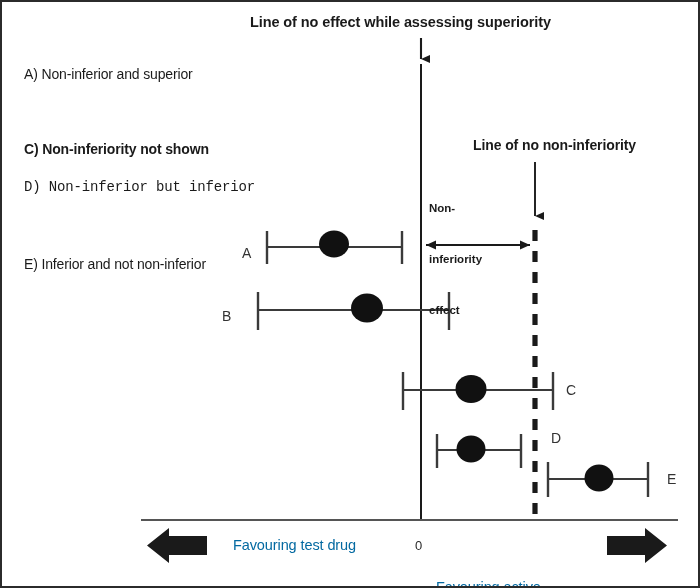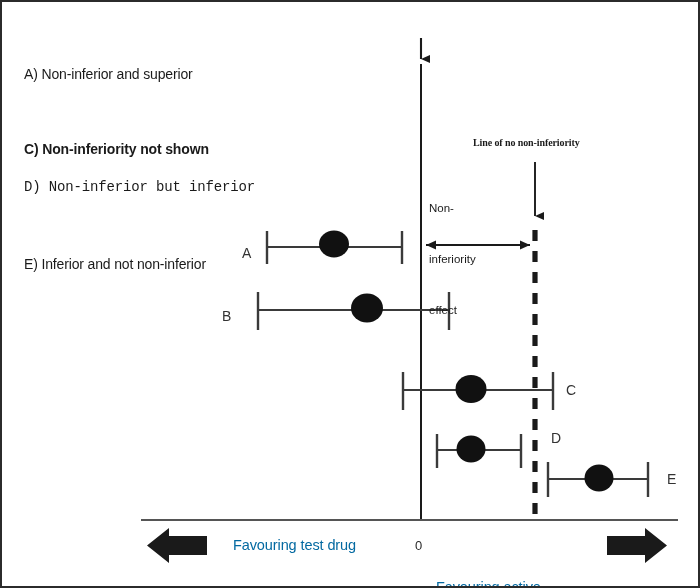--- a/index.html
+++ b/index.html
@@ -37,28 +37,27 @@
     font-size: 14.5px;
     font-weight: bold;
     letter-spacing: -0.1px;
   }
   .legend-item {
     font-size: 14px;
     font-weight: normal;
     letter-spacing: -0.15px;
   }
   .ni-line-label {
-    font-size: 10px;
+    font-size: 14px;
     font-weight: bold;
     letter-spacing: -0.1px;
-    font-family: Liberation Serif, serif;
   }
   .margin-label {
     font-size: 11.5px;
-    font-weight: normal;
+    font-weight: bold;
     line-height: 17px;
   }
   .row-letter {
     font-size: 14px;
     color: #333333;
   }
   .axis-label {
     font-size: 14.5px;
     color: #0369a1;
     line-height: 21px;
@@ -137,20 +136,21 @@
 
     <g>
       <path d="M205,534 L167,534 L167,526 L145,543.5 L167,561 L167,553 L205,553 Z" fill="#1a1a1a"></path>
     </g>
 
     <g>
       <path d="M605,534 L643,534 L643,526 L665,543.5 L643,561 L643,553 L605,553 Z" fill="#1a1a1a"></path>
     </g>
   </svg>
 
+  <div class="txt title" style="left:248px; top:12px;">Line of no effect while assessing superiority</div>
 
   <div class="txt legend-item" style="left:22px; top:64px;text-align:center;">A) Non-inferior and superior</div>
   <div class="txt legend-item" style="left:22px; top:139px;font-weight:bold;">C) Non-inferiority not shown</div>
   <div class="txt legend-item" style="left:22px; top:177px;font-family:Liberation Mono, monospace;">D) Non-inferior but inferior</div>
   <div class="txt legend-item" style="left:22px; top:214px;margin-top:40px;">E) Inferior and not non-inferior</div>
 
   <div class="txt ni-line-label" style="left:471px; top:135px;">Line of no non-inferiority</div>
 
   <div class="txt margin-label" style="left:427px; top:164px;">
     <div>Non-</div>

